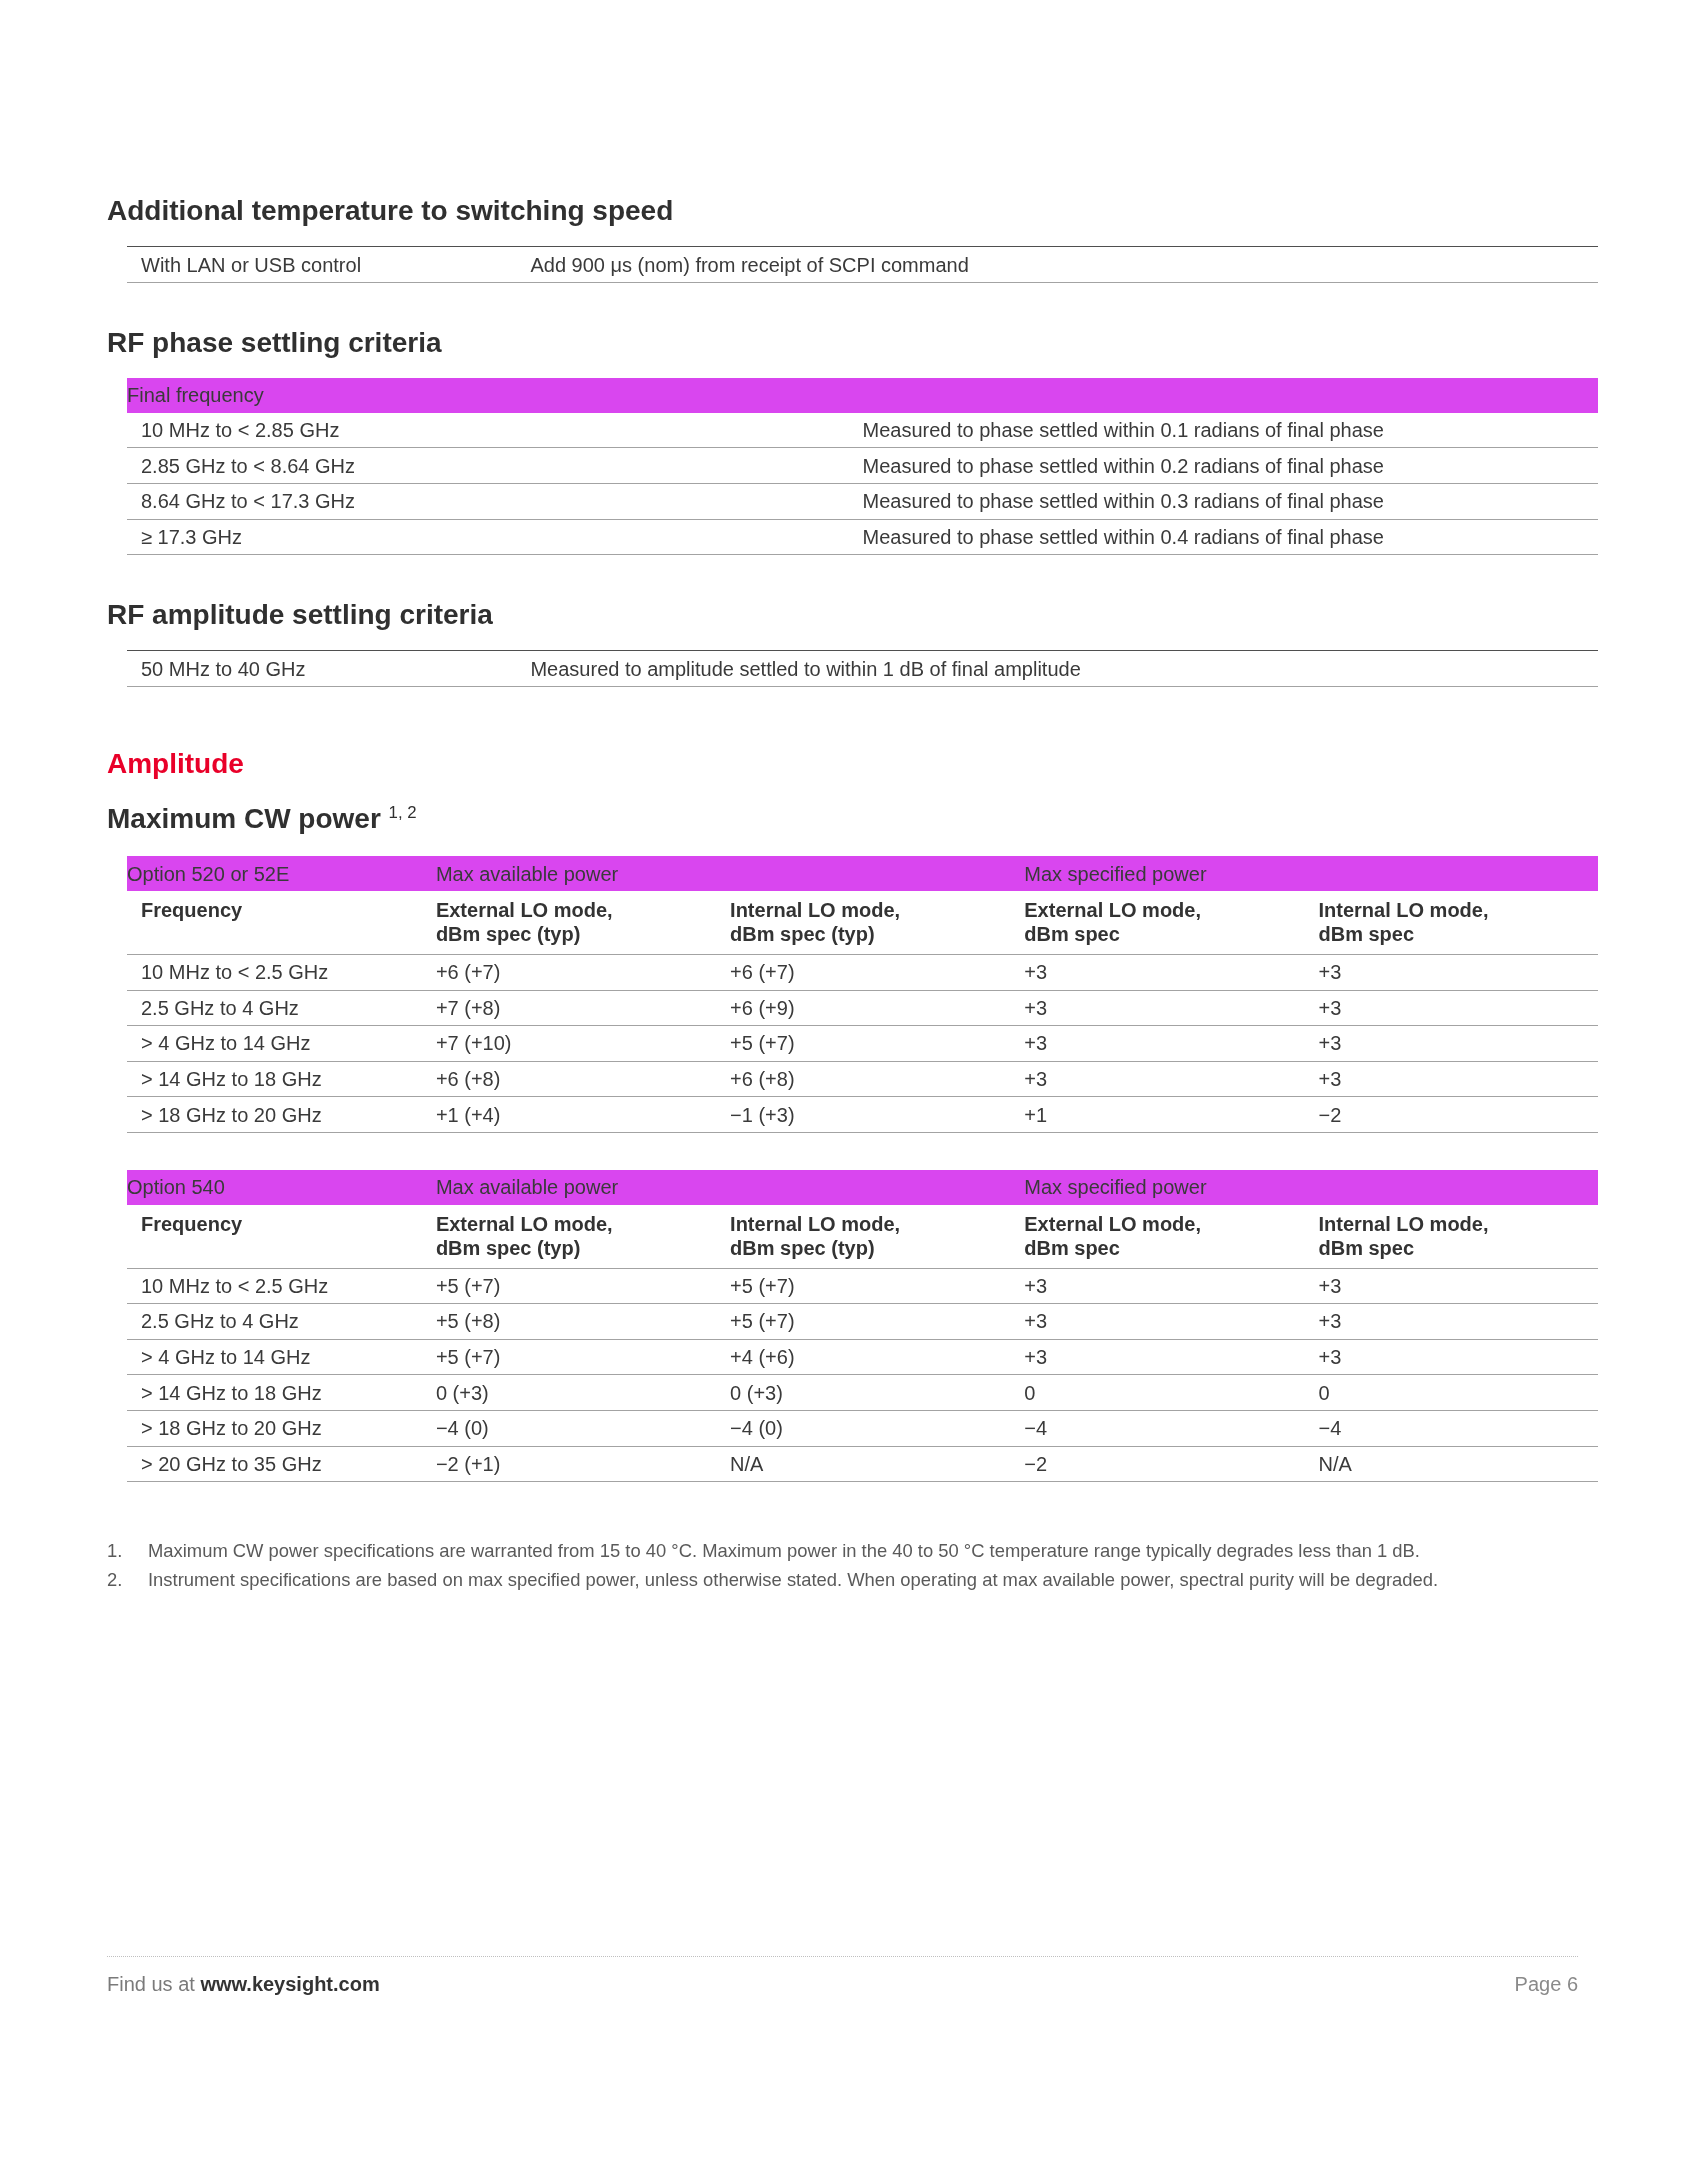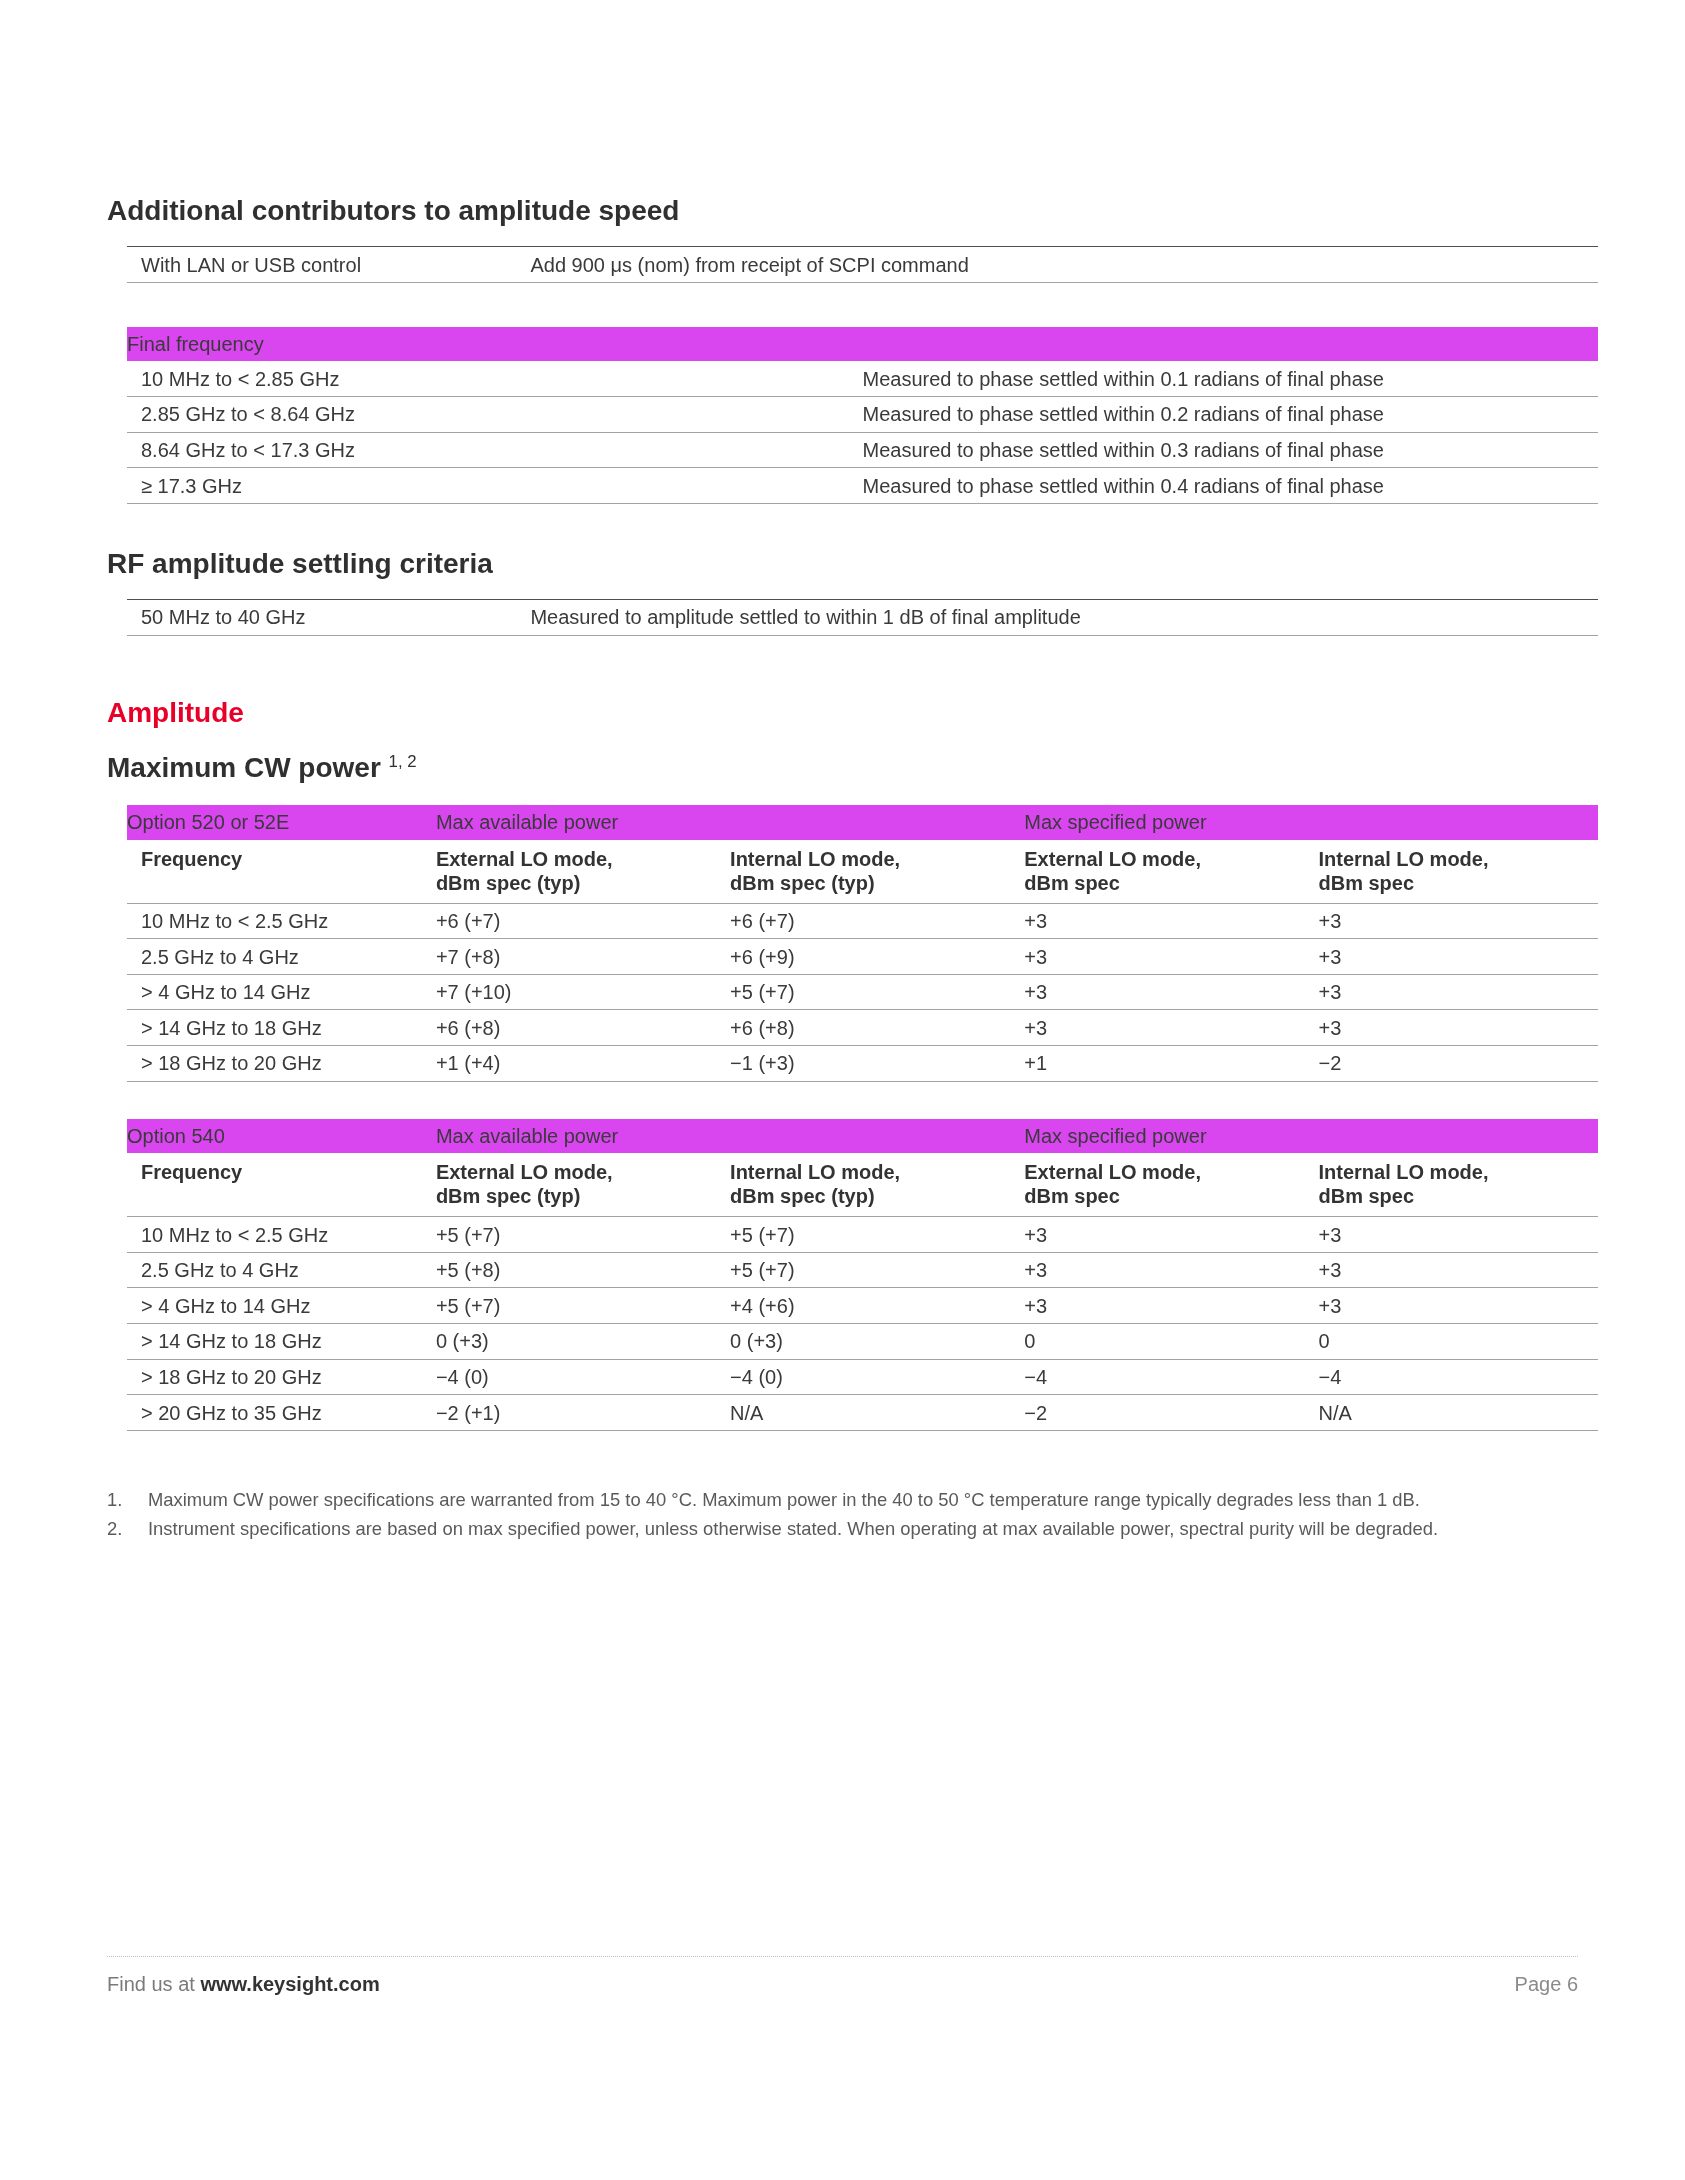--- a/index.html
+++ b/index.html
@@ -109,32 +109,33 @@
   .find-us .site { color: #333333; font-weight: 700; }
   .page-number { font-size: 20px; color: #8a8a8a; }
 </style>
 </head>
 <body>
 
 <div class="page">
   <main class="content">
 
     <section class="sec-switching">
-      <h2 class="section-title">Additional contributors to amplitude speed</h2>
+      <h2 class="section-title">Additional temperature to switching speed</h2>
       <table class="spec simple">
         <tbody>
           <tr>
             <td class="label-cell">With LAN or USB control</td>
             <td>Add 900 μs (nom) from receipt of SCPI command</td>
           </tr>
         </tbody>
       </table>
     </section>
 
     <section class="sec-phase">
+      <h2 class="section-title">RF phase settling criteria</h2>
       <table class="spec phase">
         <thead>
           <tr>
             <th class="band-cell" colspan="2">Final frequency</th>
           </tr>
         </thead>
         <tbody>
           <tr>
             <td class="label-cell">10 MHz to &lt; 2.85 GHz</td>
             <td>Measured to phase settled within 0.1 radians of final phase</td>

